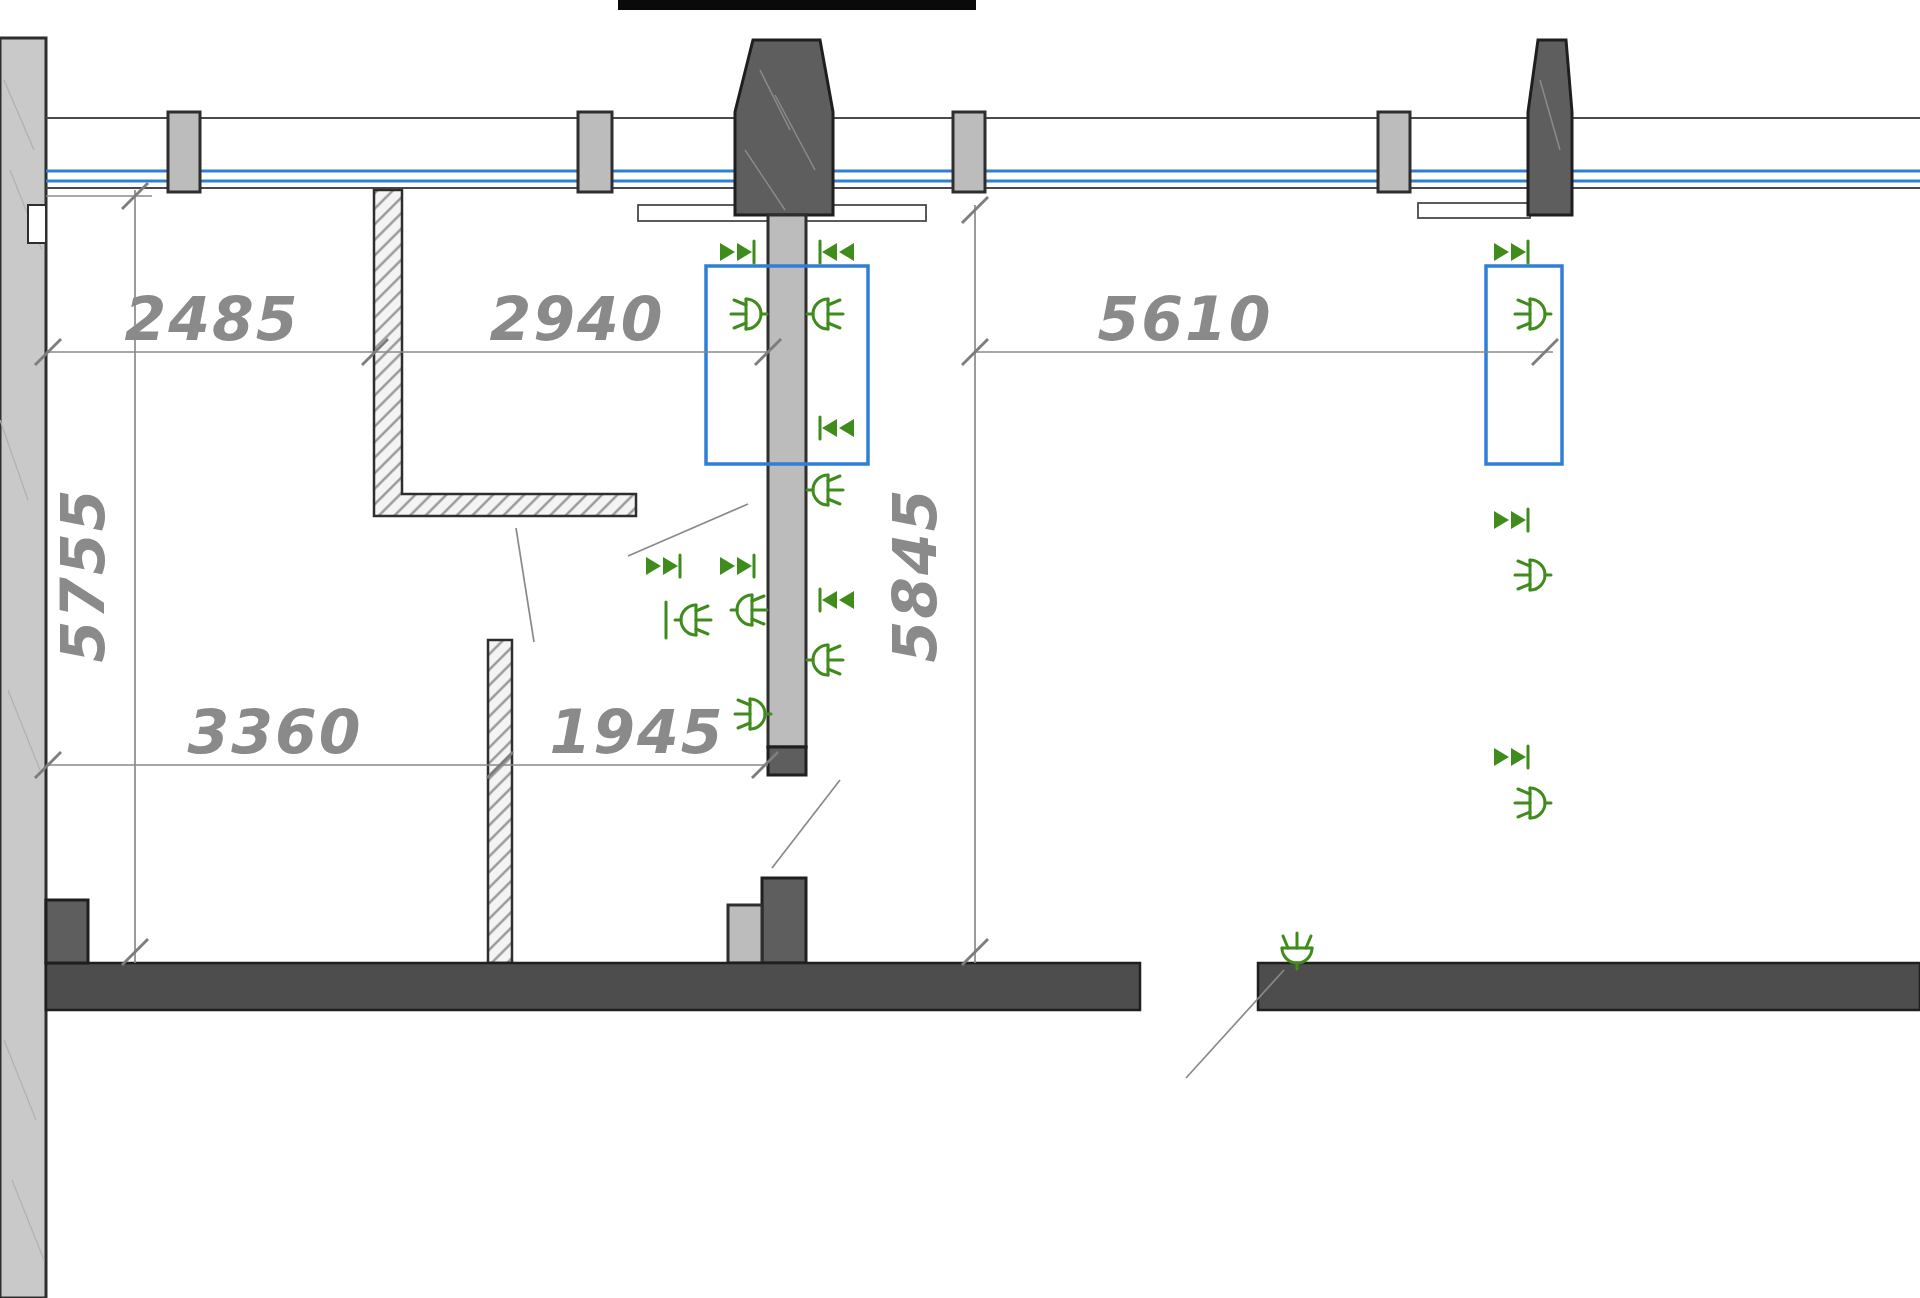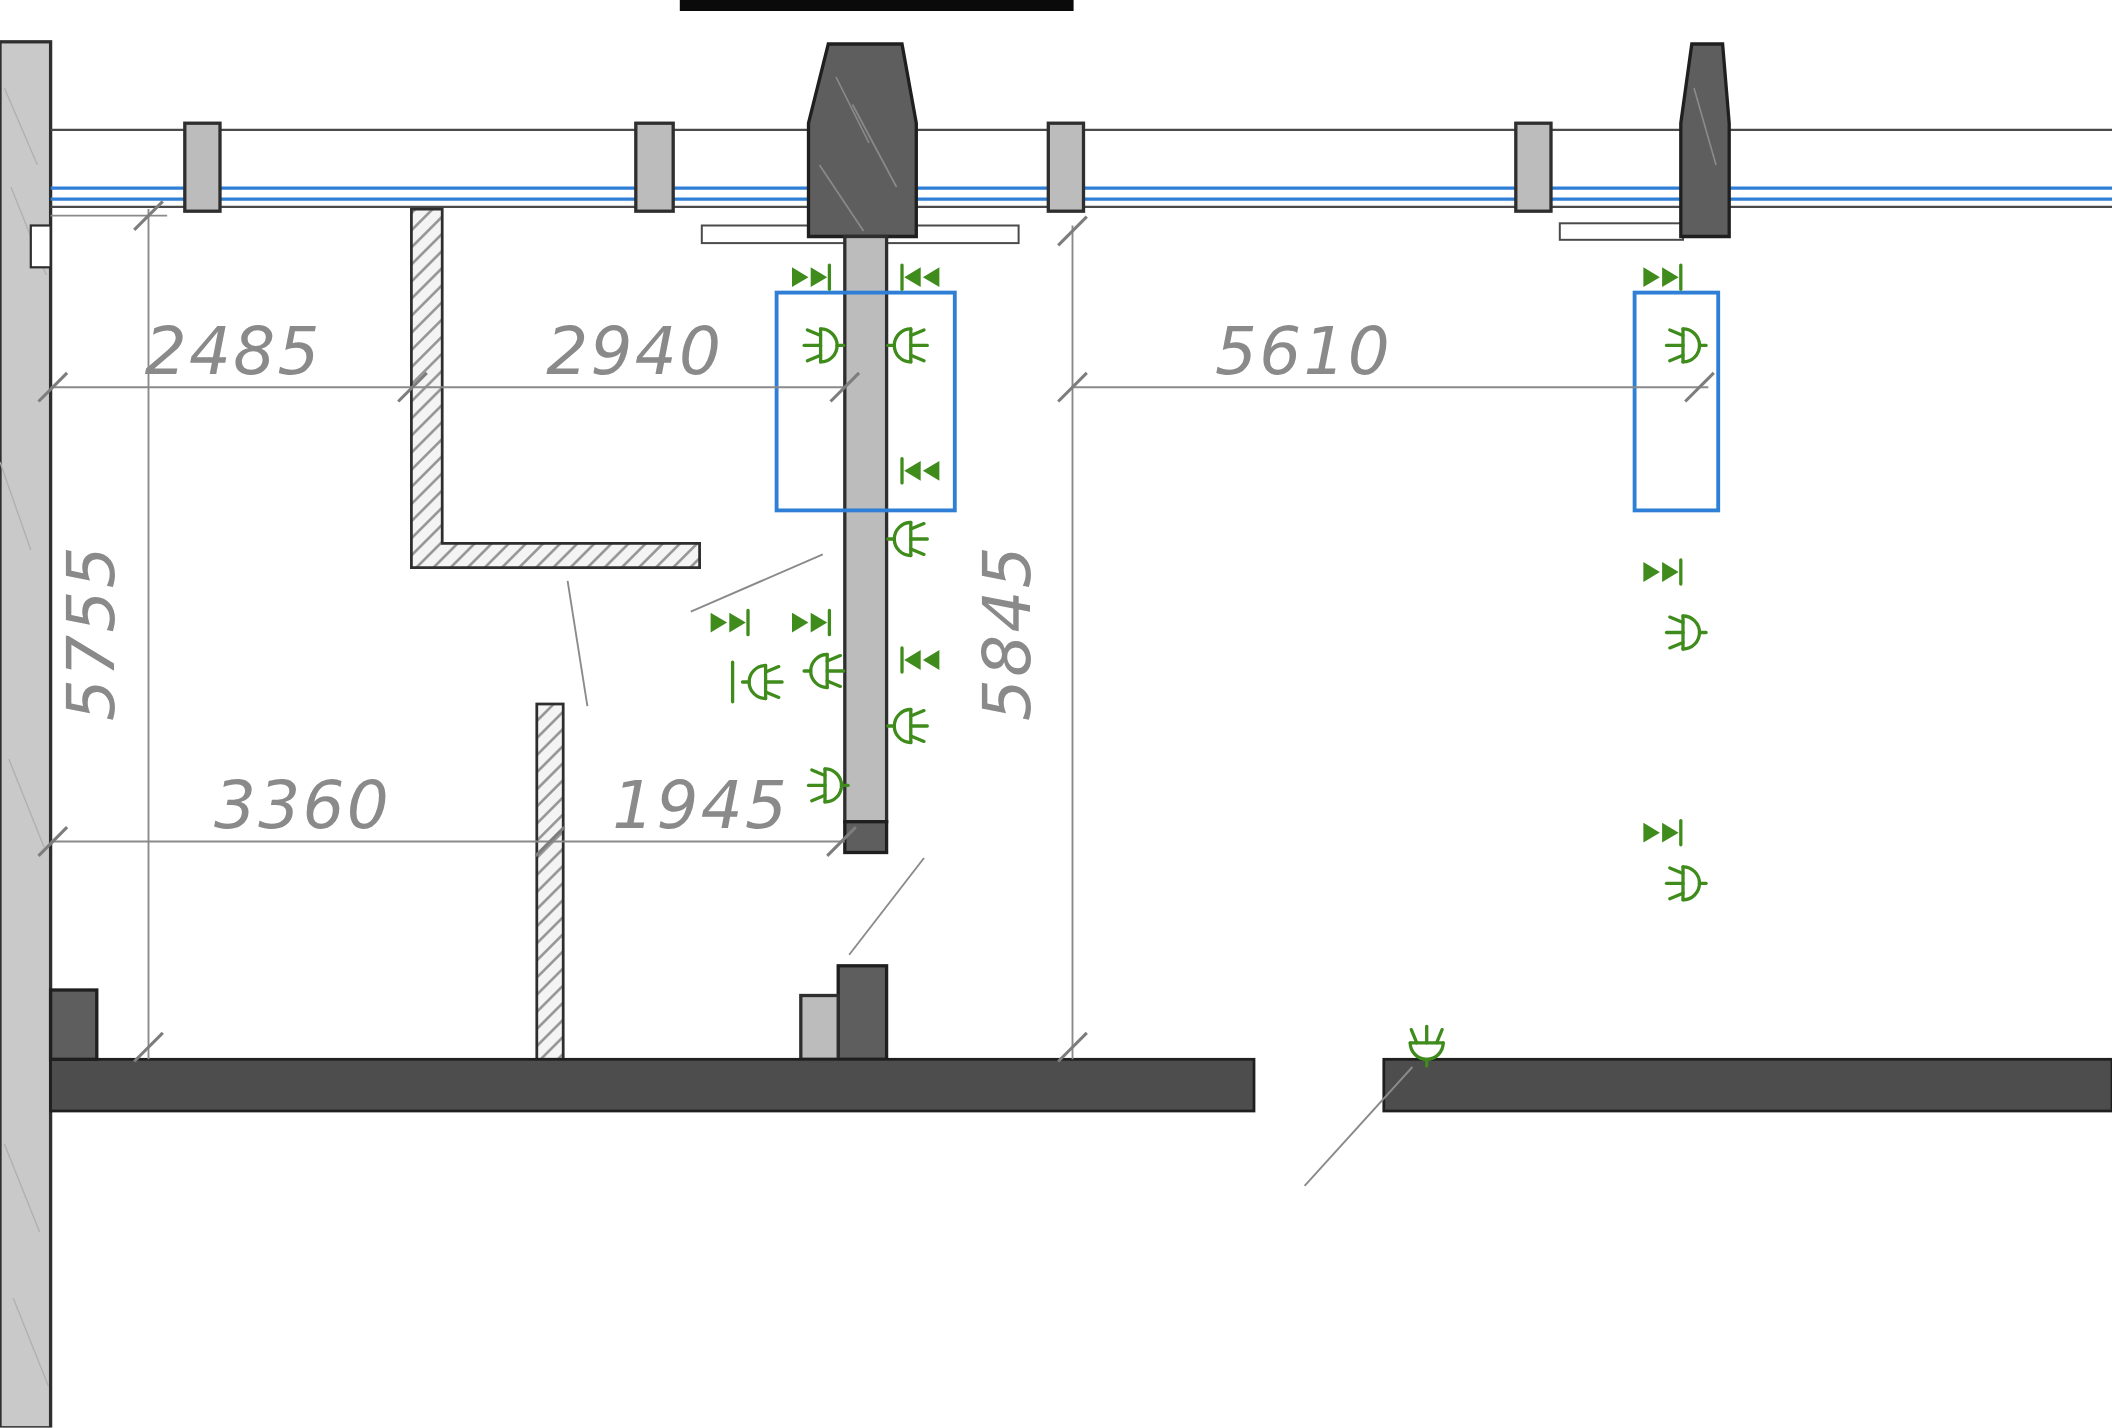--- a/index.html
+++ b/index.html
@@ -8,21 +8,21 @@
     --outline:#2e2e2e;
     --wall-light:#bcbcbc;
     --wall-concrete:#c9c9c9;
     --wall-dark:#5e5e5e;
     --floor-slab:#4d4d4d;
     --window-blue:#2f7fd6;
     --symbol-green:#3f8c1c;
     --dimension-gray:#8a8a8a;
   }
   html,body{margin:0;padding:0;background:var(--background);}
-  .plan-wrap{width:1920px;height:1298px;overflow:hidden;background:var(--background);}
+  .plan-wrap{width:1920px;height:1298px;overflow:hidden;background:var(--background);font-weight:bold;}
   svg{display:block;}
   .concrete{fill:var(--wall-concrete);stroke:var(--outline);stroke-width:3;}
   .wall{fill:var(--wall-light);stroke:var(--outline);stroke-width:3;}
   .darkwall{fill:var(--wall-dark);stroke:#1f1f1f;stroke-width:3;}
   .slab{fill:var(--floor-slab);stroke:#1f1f1f;stroke-width:2.5;}
   .hatchwall{fill:url(#hatchPat);stroke:var(--outline);stroke-width:2.5;}
   .frame{stroke:#4a4a4a;stroke-width:2;fill:none;}
   .ledge{fill:#ffffff;stroke:#4a4a4a;stroke-width:1.8;}
   .glz{stroke:var(--window-blue);stroke-width:3;fill:none;}
   .bluebox{stroke:var(--window-blue);stroke-width:3.5;fill:none;}

